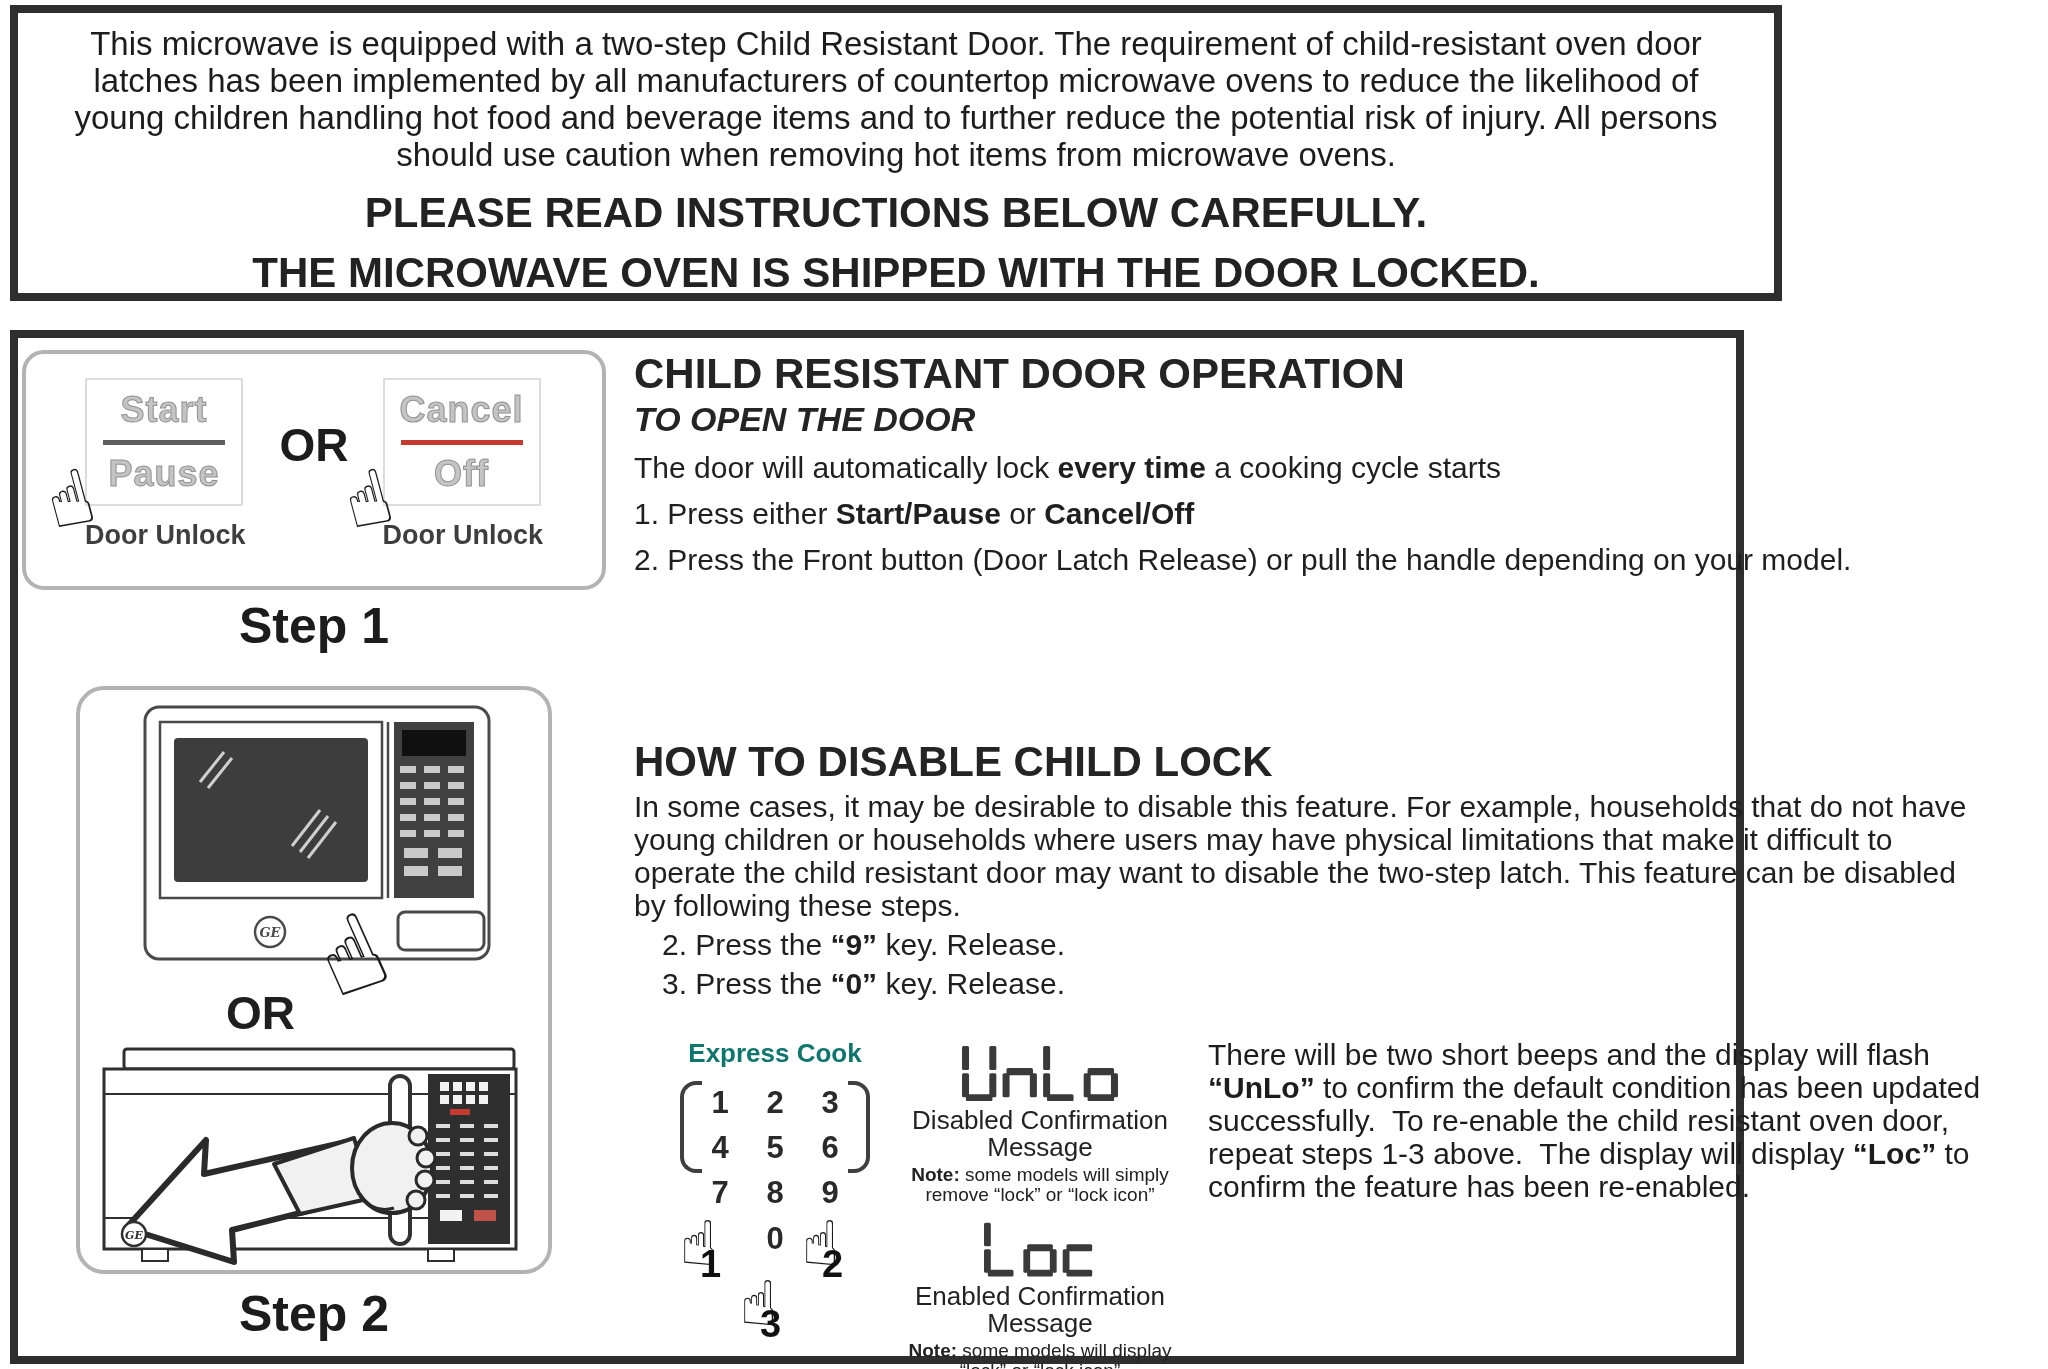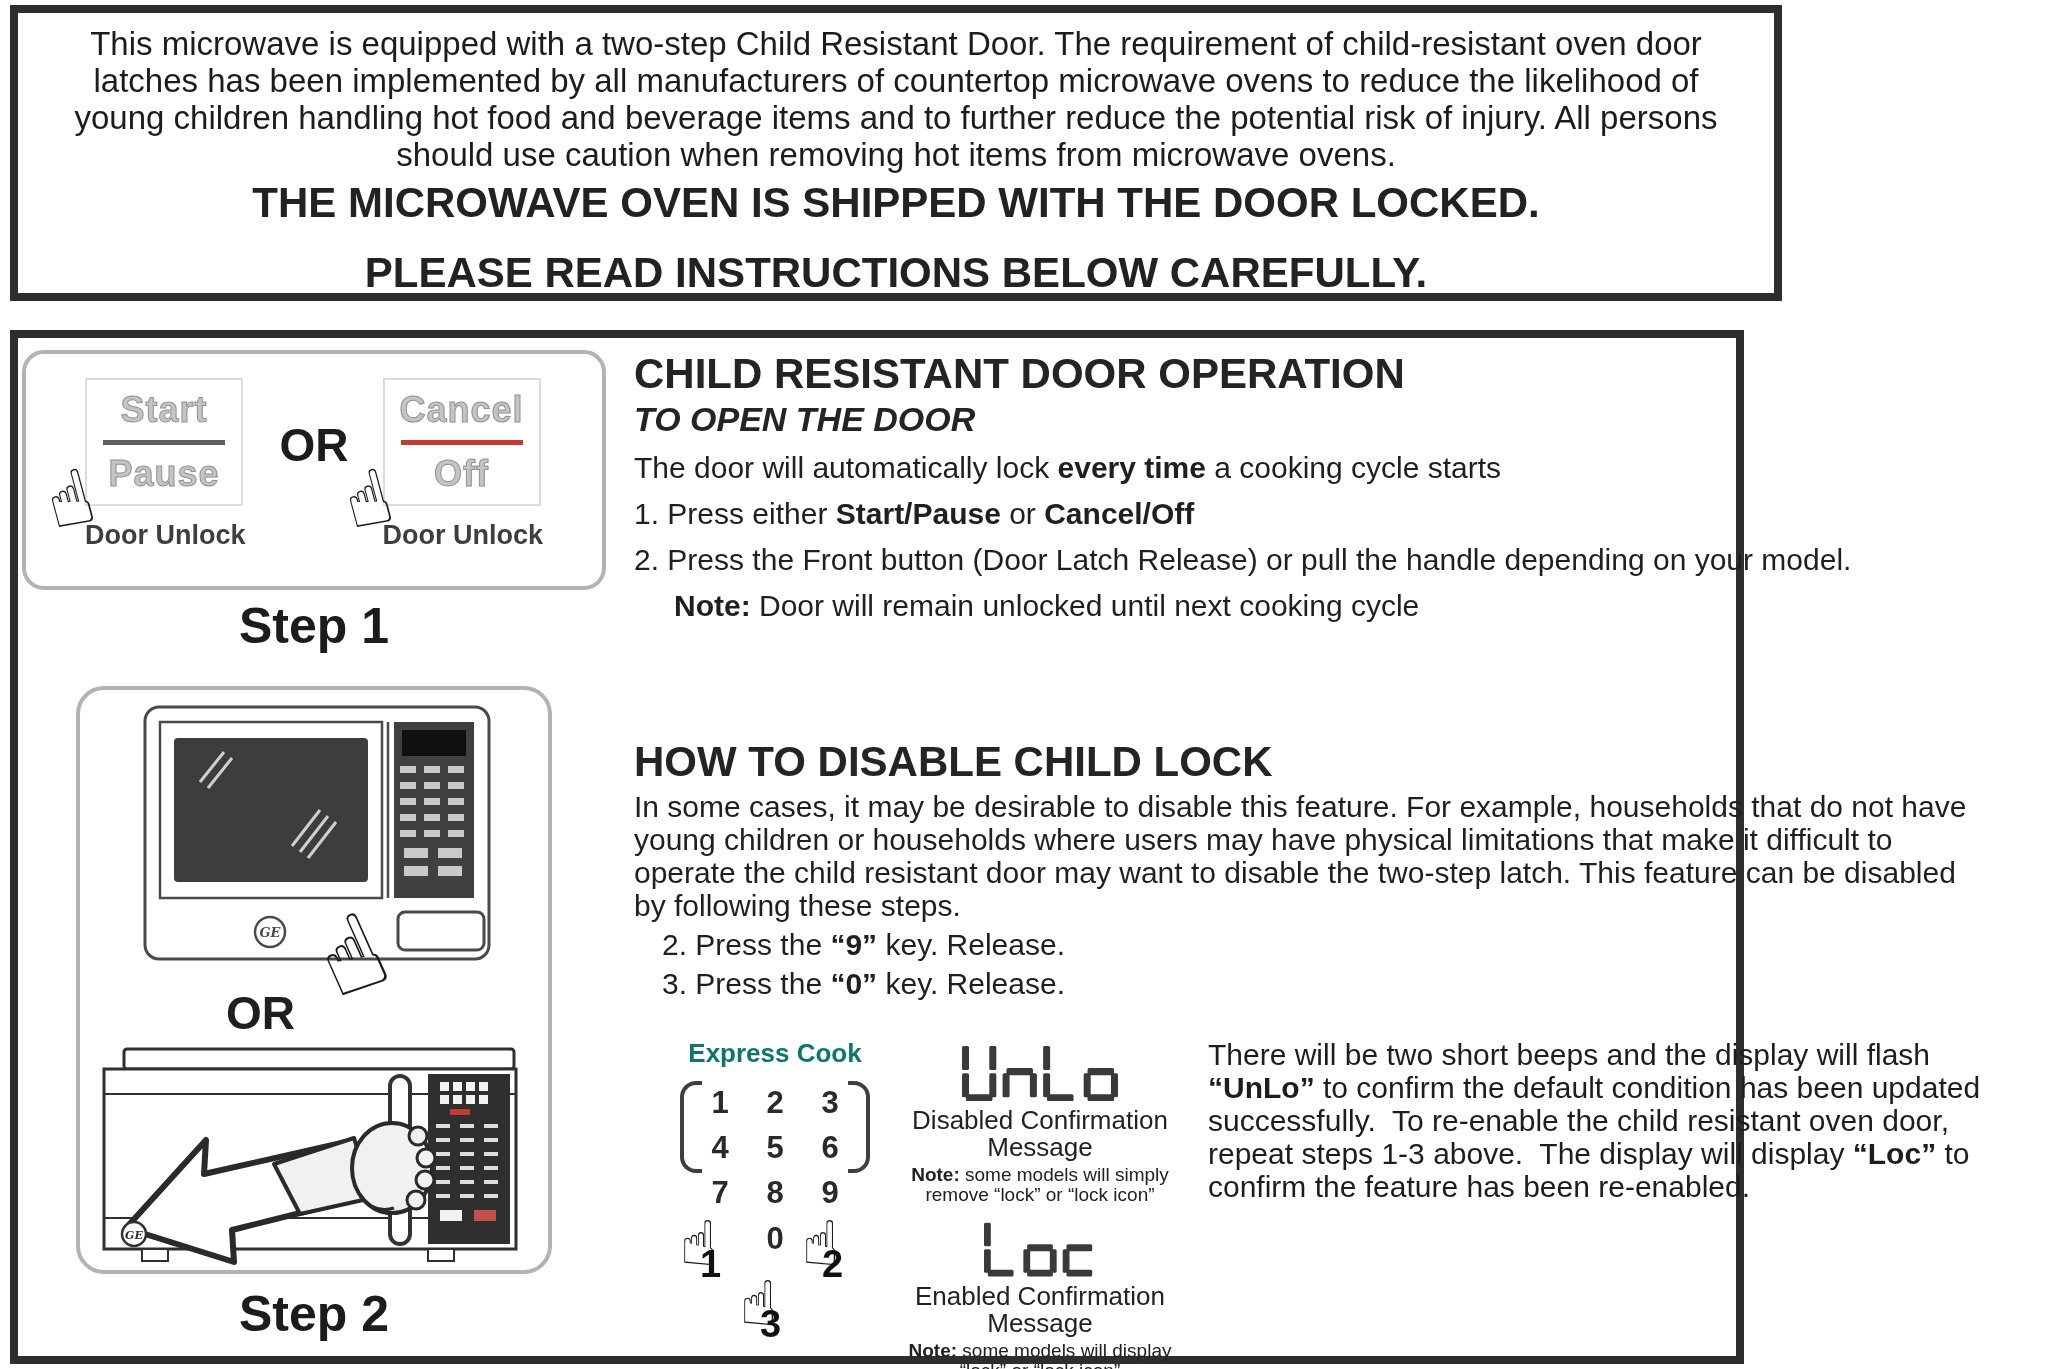--- a/index.html
+++ b/index.html
@@ -80,22 +80,22 @@
   .result-par{width:812px;margin-left:14px;font-size:30px;line-height:33px;flex:none;color:#1d1d1d;}
   .ge-text{font-family:"DejaVu Serif",serif;font-style:italic;font-weight:700;}
 </style>
 </head>
 <body>
 
 <div id="canvas">
 
   <div class="top-box">
     <p class="top-par">This microwave is equipped with a two-step Child Resistant Door. The requirement of child-resistant oven door latches has been implemented by all manufacturers of countertop microwave ovens to reduce the likelihood of young children handling hot food and beverage items and to further reduce the potential risk of injury. All persons should use caution when removing hot items from microwave ovens.</p>
+    <div class="warn">PLEASE READ INSTRUCTIONS BELOW CAREFULLY.</div>
     <div class="warn" style="margin-top:0;">THE MICROWAVE OVEN IS SHIPPED WITH THE DOOR LOCKED.</div>
-    <div class="warn">PLEASE READ INSTRUCTIONS BELOW CAREFULLY.</div>
   </div>
 
   <div class="main-box">
     <div class="main-inner">
 
       <div class="step1-panel">
         <div class="btn-col">
           <div class="btn-card">
             <div class="btn-word">Start</div>
             <div class="btn-divider divider-gray"></div>
@@ -212,21 +212,20 @@
         </svg>
       </div>
       <div class="step-label" id="step2-label">Step 2</div>
 
       <div class="op-section">
         <h1 class="sec-h1">CHILD RESISTANT DOOR OPERATION</h1>
         <h2 class="sec-h2">TO OPEN THE DOOR</h2>
         <p class="body-p"><span>The door will automatically lock </span><span style="font-weight: 700;">every time</span><span> a cooking cycle starts</span></p>
         <p class="body-p"><span>1. Press either </span><span style="font-weight: 700;">Start/Pause</span><span> or </span><span style="font-weight: 700;">Cancel/Off</span></p>
         <p class="body-p"><span>2. Press the </span><span style="font-weight: 400;">Front button (Door Latch Release)</span><span> or pull the handle depending on your model.</span></p>
-        <p class="note-p"><span style="font-weight: 700;">Note:</span><span> Door will remain unlocked until next cooking cycle</span></p>
       </div>
 
       <div class="disable-section">
         <h1 class="sec-h1">HOW TO DISABLE CHILD LOCK</h1>
         <p class="intro-p">In some cases, it may be desirable to disable this feature. For example, households that do not have young children or households where users may have physical limitations that make it difficult to operate the child resistant door may want to disable the two-step latch. This feature can be disabled by following these steps.</p>
         <p class="dis-step"><span>2. Press the </span><span style="font-weight: 700;">“9”</span><span> key. Release.</span></p>
         <p class="dis-step"><span>3. Press the </span><span style="font-weight: 700;">“0”</span><span> key. Release.</span></p>
       </div>
 
       <div class="bottom-row">

